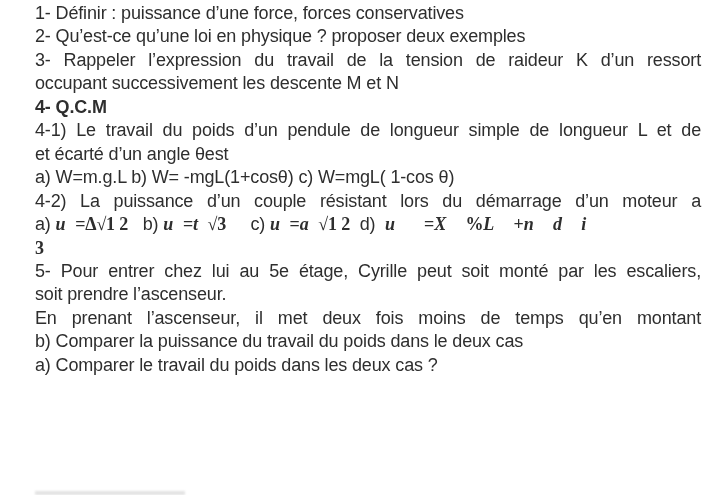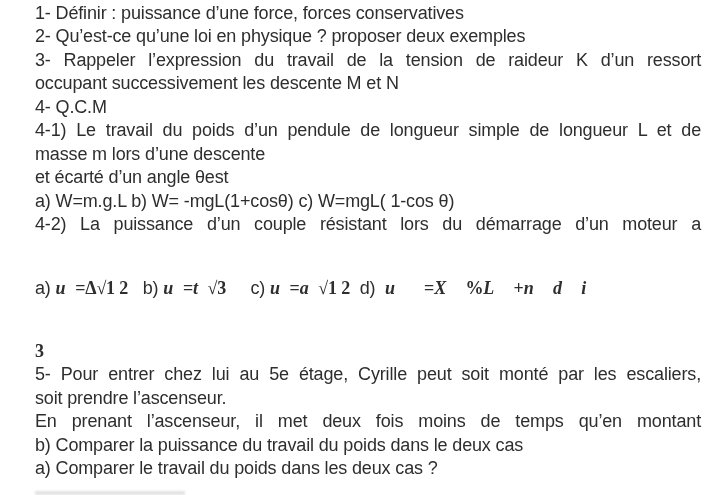--- a/index.html
+++ b/index.html
@@ -21,29 +21,28 @@
     padding: 2px 16px 0 35px;
   }
   p.line {
     margin: 0;
     font-size: 18px;
     line-height: 23.45px;
     color: #2e2e2e;
     letter-spacing: -0.15px;
   }
   p.line.bold {
-    font-weight: 400;
+    font-weight: 700;
   }
   p.line.justify {
     text-align: justify;
     text-align-last: justify;
   }
   p.line.math {
     white-space: pre-wrap;
-    margin-top: 40px;
   }
   
   .s-p { font-family: "Liberation Sans", sans-serif; }
   .s-v { font-family: "Liberation Serif", serif; font-weight: 700; font-style: italic; }
   .s-o { font-family: "Liberation Serif", serif; font-weight: 700; }
   
   .ghost-line {
     position: absolute;
     left: 35px;
     bottom: 0px;
@@ -57,21 +56,20 @@
 <body>
 
 <div class="page">
   <div>
       <p class="line plain">1- Définir : puissance d’une force, forces conservatives</p>
       <p class="line plain">2- Qu’est-ce qu’une loi en physique ? proposer deux exemples</p>
       <p class="line justify">3- Rappeler l’expression du travail de la tension de raideur K d’un ressort</p>
       <p class="line plain">occupant successivement les descente M et N</p>
       <p class="line bold">4- Q.C.M</p>
       <p class="line justify">4-1) Le travail du poids d’un pendule de longueur simple de longueur L et de</p>
-      <p class="line plain">masse m lors d’une descente</p>
       <p class="line plain">et écarté d’un angle θest</p>
       <p class="line plain">a) W=m.g.L b) W= -mgL(1+cosθ) c) W=mgL( 1-cos θ)</p>
       <p class="line justify">4-2) La puissance d’un couple résistant lors du démarrage d’un moteur a</p>
       <p class="line math"><span class="s-p">a) </span><span class="s-v">u</span><span class="s-p">  </span><span class="s-o">=Δ√1 2</span><span class="s-p">   </span><span class="s-p">b) </span><span class="s-v">u</span><span class="s-p">  </span><span class="s-o">=</span><span class="s-v">t</span><span class="s-p">  </span><span class="s-o">√3</span><span class="s-p">     </span><span class="s-p">c) </span><span class="s-v">u</span><span class="s-p">  </span><span class="s-o">=</span><span class="s-v">a</span><span class="s-p">  </span><span class="s-o">√1 2</span><span class="s-p">  </span><span class="s-p">d)  </span><span class="s-v">u</span><span class="s-p">      </span><span class="s-o">=</span><span class="s-v">X</span><span class="s-p">    </span><span class="s-o">%</span><span class="s-v">L</span><span class="s-p">    </span><span class="s-o">+</span><span class="s-v">n</span><span class="s-p">    </span><span class="s-v">d</span><span class="s-p">    </span><span class="s-v">i</span></p>
       <p class="line math"><span class="s-o">3</span></p>
       <p class="line justify">5- Pour entrer chez lui au 5e étage, Cyrille peut soit monté par les escaliers,</p>
       <p class="line plain">soit prendre l’ascenseur.</p>
       <p class="line justify">En prenant l’ascenseur, il met deux fois moins de temps qu’en montant</p>
       <p class="line plain">b) Comparer la puissance du travail du poids dans le deux cas</p>
       <p class="line plain">a) Comparer le travail du poids dans les deux cas ?</p>

